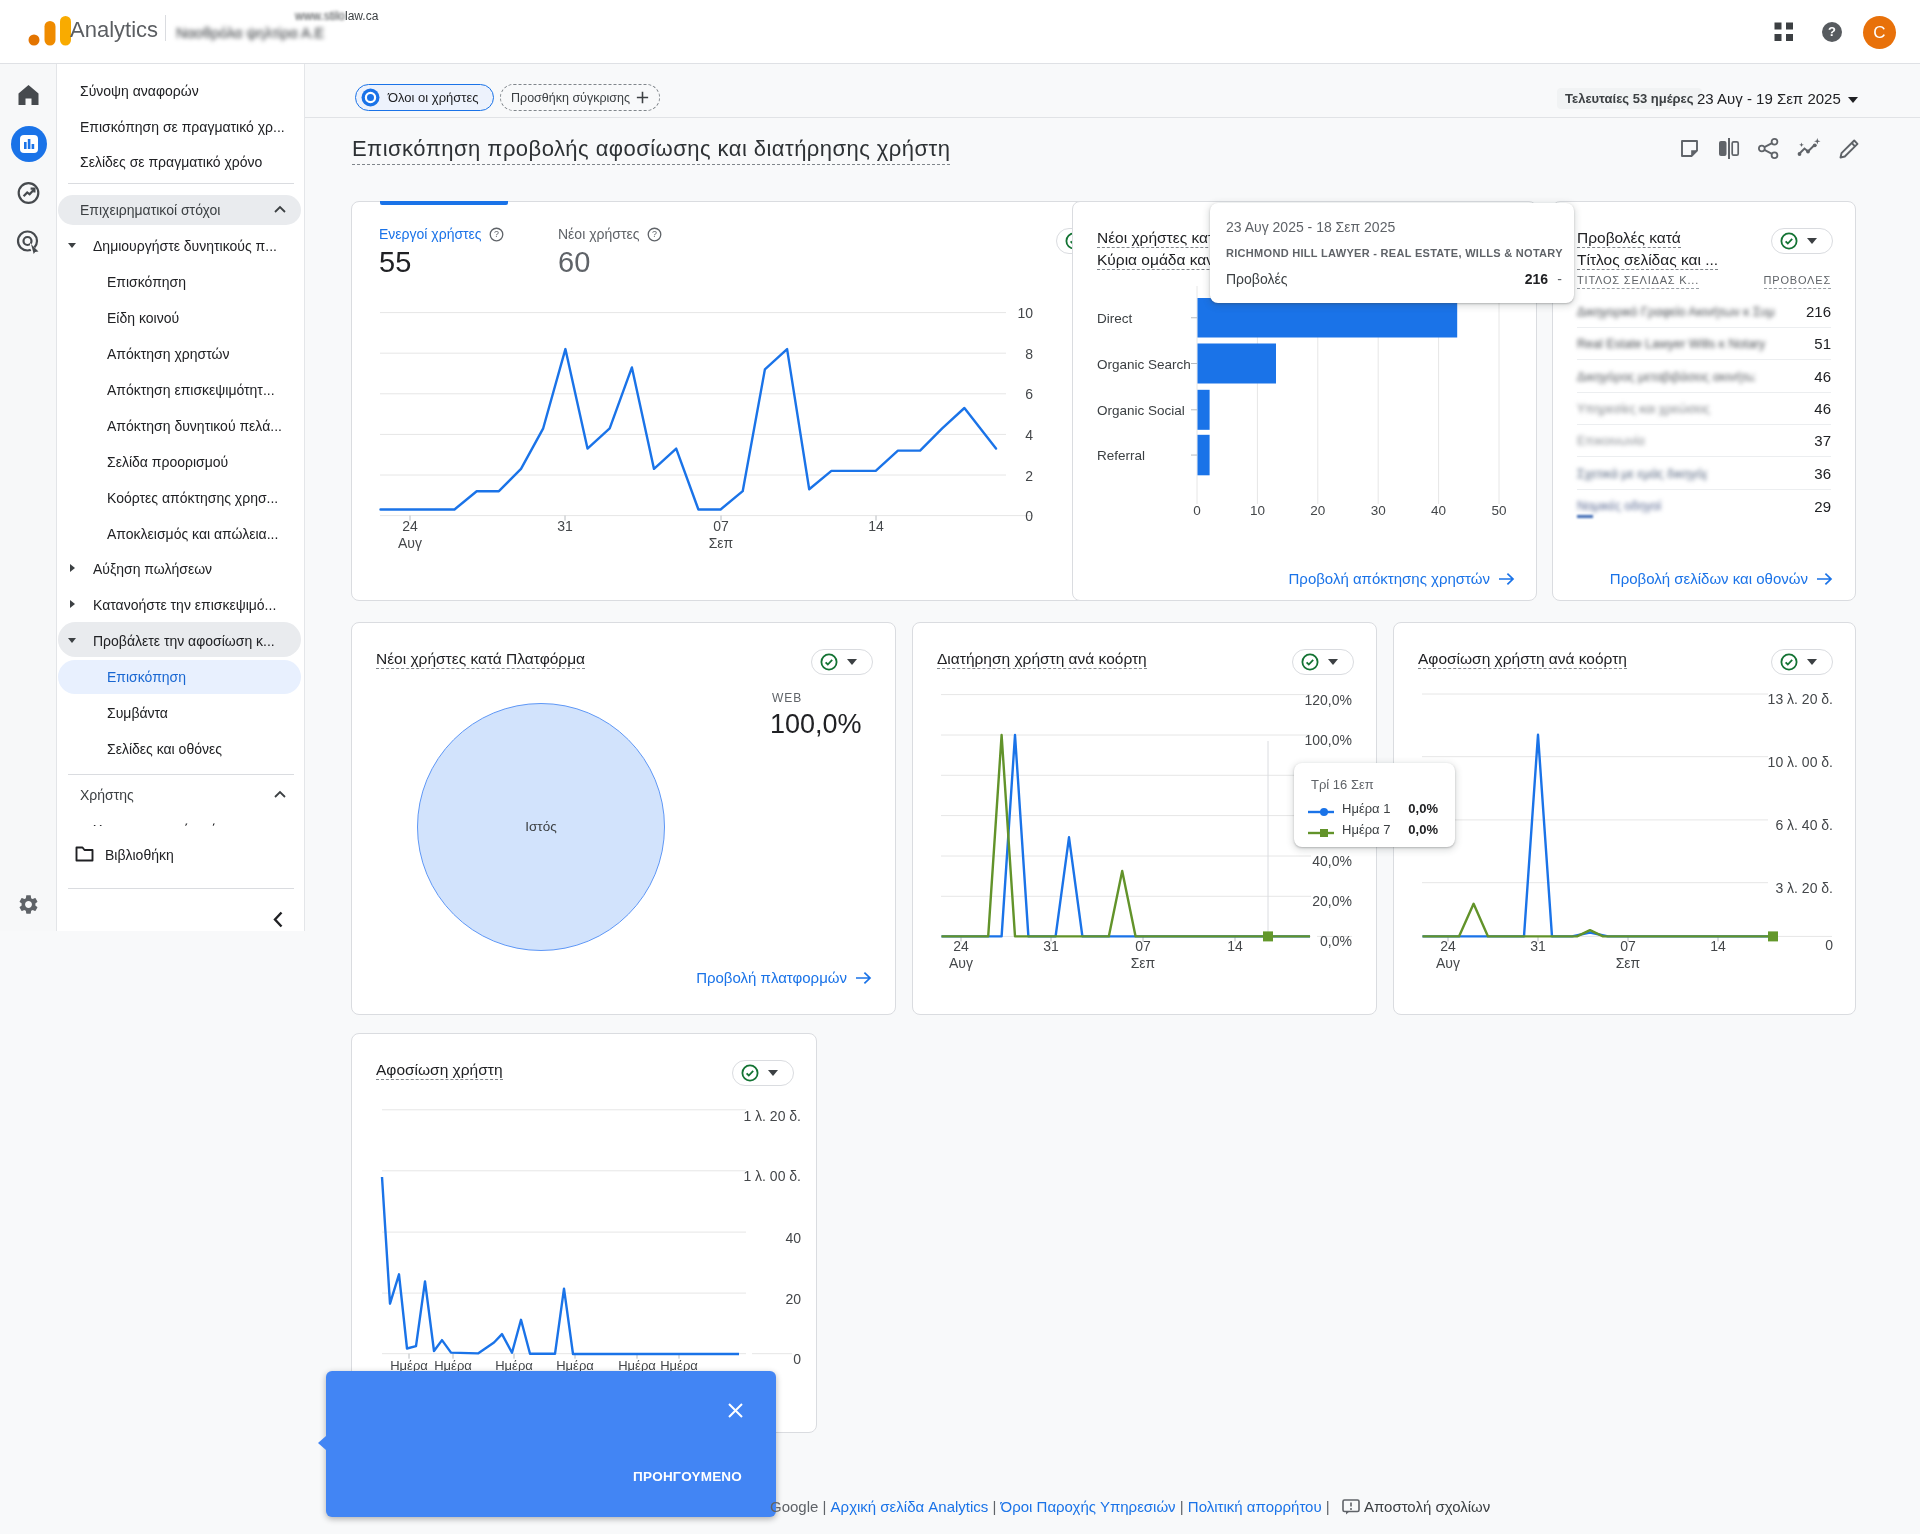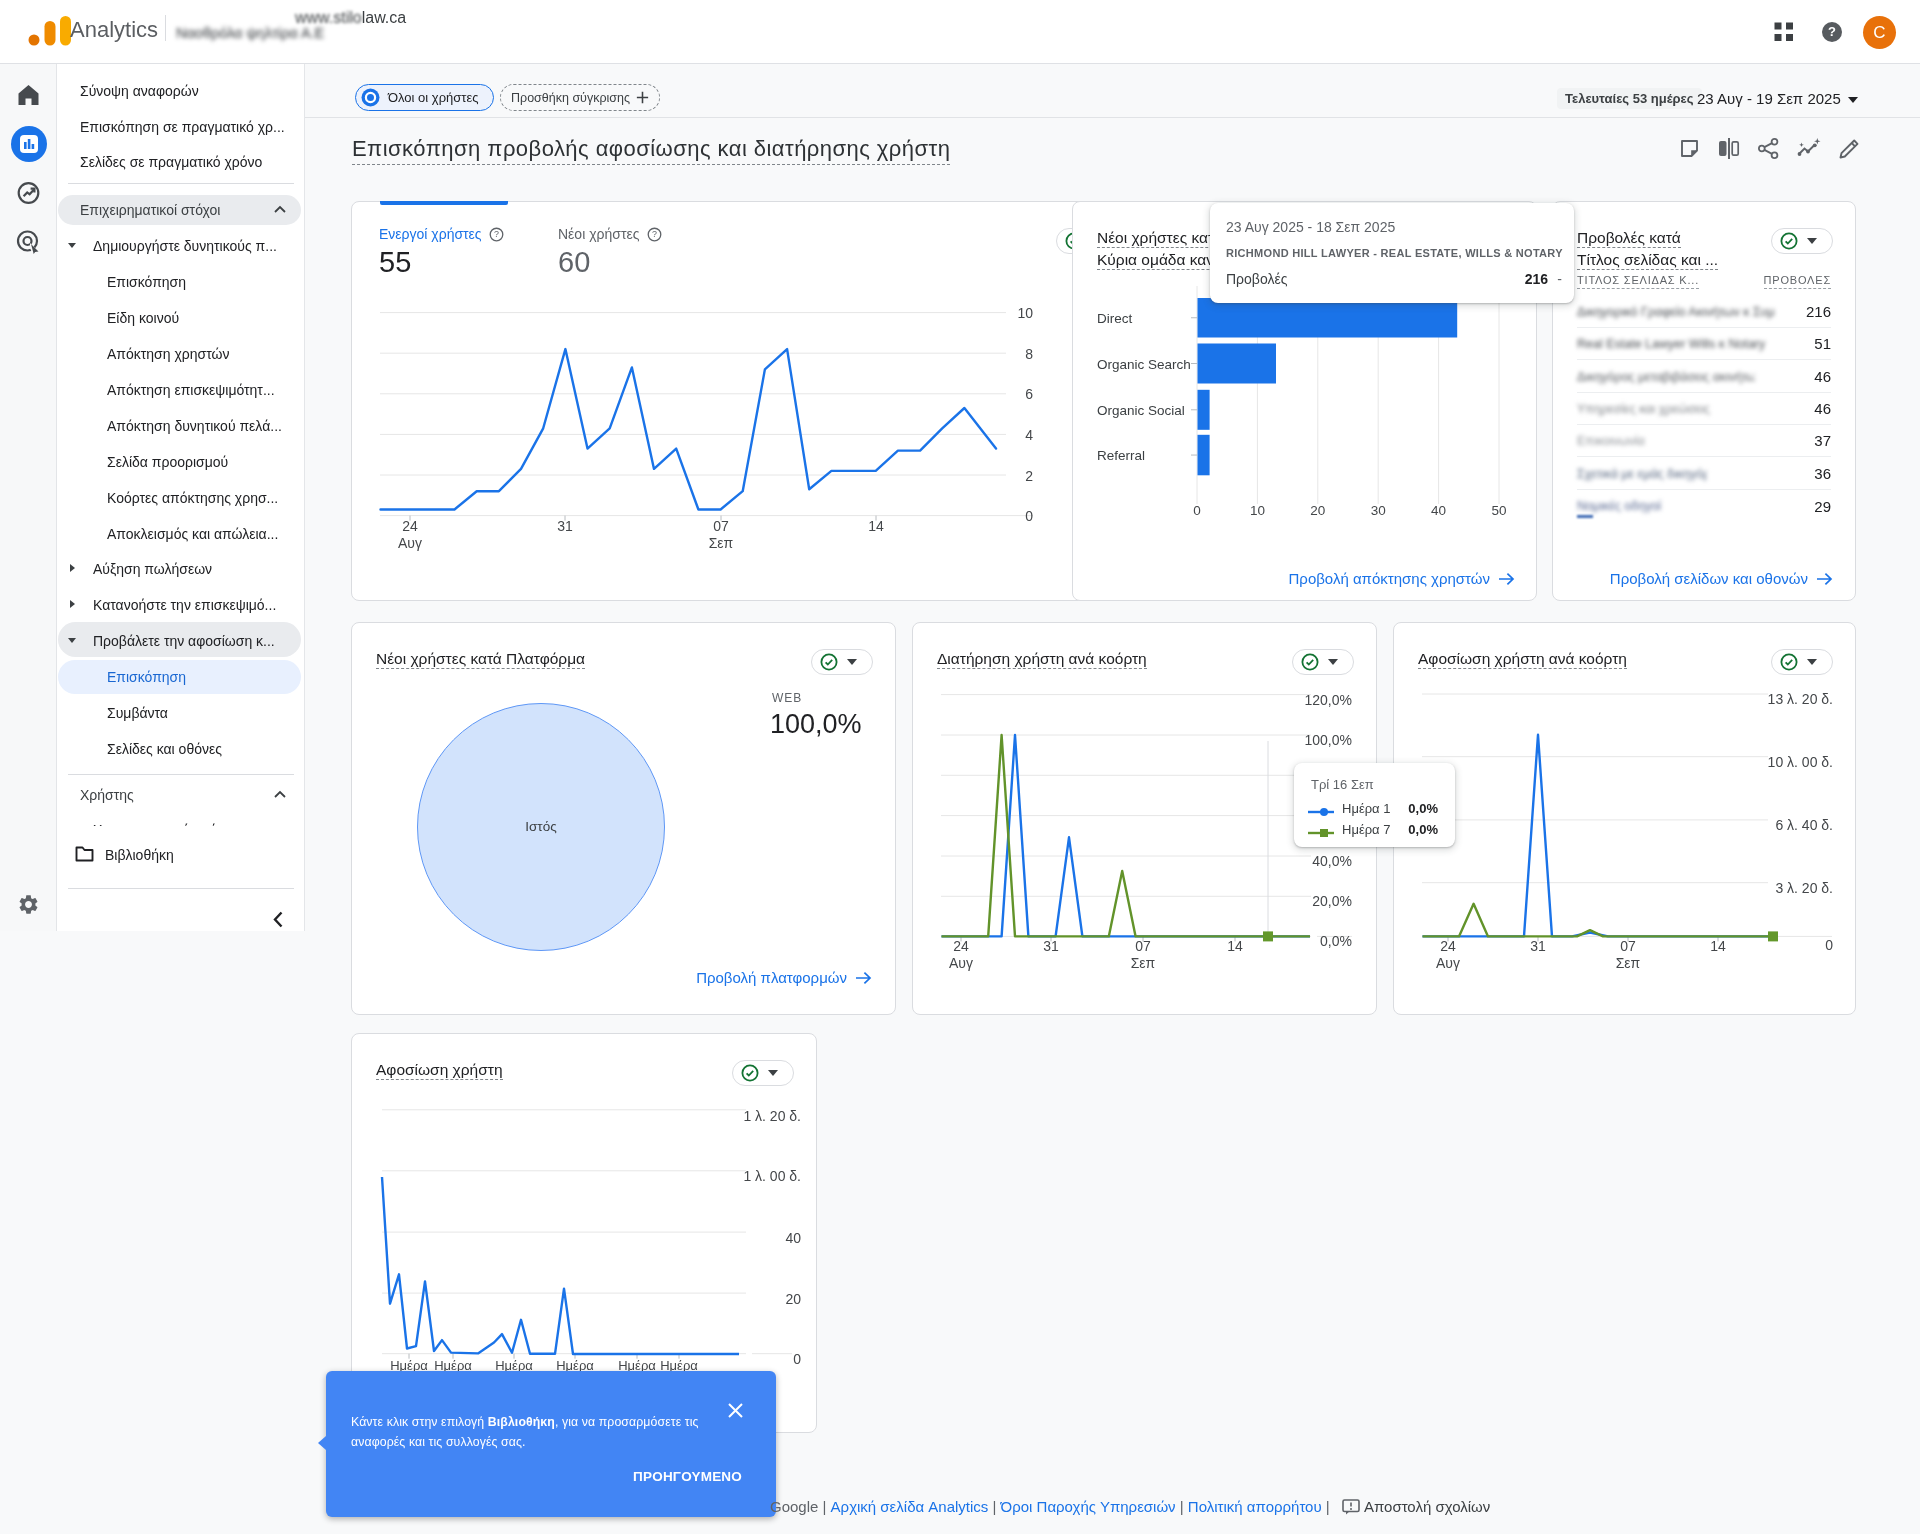--- a/index.html
+++ b/index.html
@@ -1,21 +1,21 @@
 <!DOCTYPE html>
 <html lang="el"><head><meta charset="utf-8">
 <style>
 *{margin:0;padding:0;box-sizing:border-box}
 html,body{width:1920px;height:1534px;font-family:"Liberation Sans",sans-serif;background:#f8f9fa;position:relative;overflow:hidden}
 
 #topbar{position:absolute;left:0;top:0;width:1920px;height:64px;background:#fff;border-bottom:1px solid #dfe1e5}
 #logo{position:absolute;left:14px;top:10px}
 #antxt{position:absolute;left:70px;top:17px;font-size:22px;color:#5b5e62;letter-spacing:0}
 #acctsep{position:absolute;left:165px;top:15px;width:1px;height:26px;background:#dadce0}
-#acct1{position:absolute;left:295px;top:9px;font-size:16px;color:#3c4043}
+#acct1{position:absolute;left:295px;top:9px;font-size:12px;color:#3c4043}
 #acct1 .bl{filter:blur(1.5px)}
 #acct2{position:absolute;left:176px;top:25px;font-size:14.5px;color:#2f3337;filter:blur(1.9px);white-space:nowrap}
 #search{position:absolute;left:398px;top:10px;width:638px;height:43px;background:#f1f3f4;border-radius:22px}
 #search svg{position:absolute;left:24px;top:11px}
 #search span{position:absolute;left:64px;top:11px;font-size:16.5px;color:#5f6368;letter-spacing:.5px}
 .tico{position:absolute;top:22px}
 #avatar{position:absolute;left:1863px;top:16px;width:33px;height:33px;border-radius:50%;background:#e8710a;color:#fff;font-size:17px;text-align:center;line-height:33px}
 #helpc{position:absolute;left:1822px;top:22px;width:20px;height:20px;border-radius:50%;background:#575b5f;color:#fff;font-size:13px;font-weight:bold;text-align:center;line-height:20px}
 
 #rail{position:absolute;left:0;top:64px;width:57px;height:867px;background:#f7f8f9;border-right:1px solid #e3e5e8}
@@ -481,21 +481,20 @@
 <div style="position:absolute;right:17px;top:38px;font-size:13px;color:#202124;font-weight:bold">0,0%</div>
 <svg style="position:absolute;left:14px;top:65px" width="26" height="10" viewBox="0 0 26 10">
       <line x1="0" y1="5" x2="26" y2="5" stroke="#62932a" stroke-width="2.4"></line>
       <rect x="12" y="1" width="8" height="8" fill="#62932a"></rect>
     </svg>
 <div style="position:absolute;left:48px;top:59px;font-size:13px;color:#3c4043">Ημέρα 7</div>
 <div style="position:absolute;right:17px;top:59px;font-size:13px;color:#202124;font-weight:bold">0,0%</div>
 </div>
 <div id="bluepop">
 <div id="bluearrow"></div>
-<div class="txt">Κάντε κλικ στην επιλογή <b>Βιβλιοθήκη</b>, για να προσαρμόσετε τις<br>αναφορές και τις συλλογές σας.</div>
 <svg style="position:absolute;right:33px;top:32px" width="15" height="15" viewBox="0 0 15 15">
       <path d="M1 1l13 13M14 1L1 14" stroke="#fff" stroke-width="2"></path>
     </svg>
 <div class="prev">ΠΡΟΗΓΟΥΜΕΝΟ</div>
 </div>
 <div id="footer">Google | <a>Αρχική σελίδα Analytics</a> | <a>Όροι Παροχής Υπηρεσιών</a> | <a>Πολιτική απορρήτου</a> |
 <svg width="18" height="16" viewBox="0 0 18 16" style="vertical-align:-3px;margin:0 4px 0 8px">
       <rect x="1" y="1" width="16" height="11.5" rx="1.5" fill="none" stroke="#5f6368" stroke-width="1.6"></rect>
       <path d="M4 12.5v3l3.4-3z" fill="#5f6368"></path>
       <line x1="9" y1="3.6" x2="9" y2="7.4" stroke="#5f6368" stroke-width="1.6"></line>

